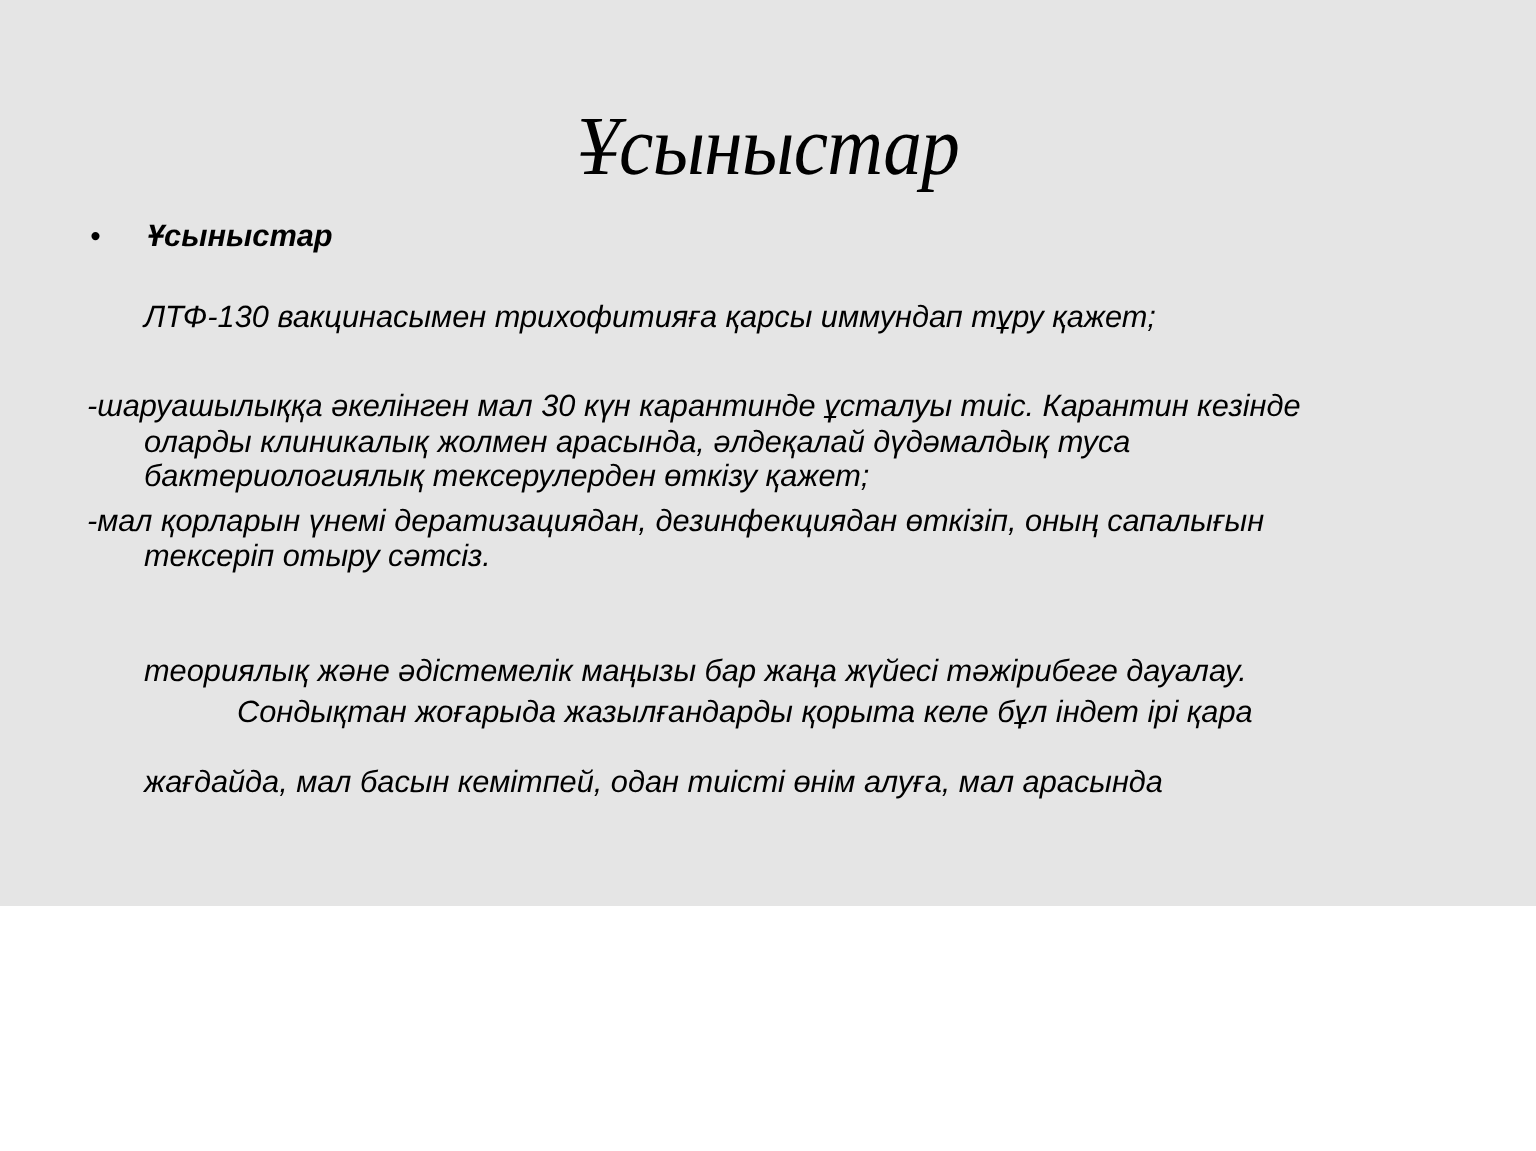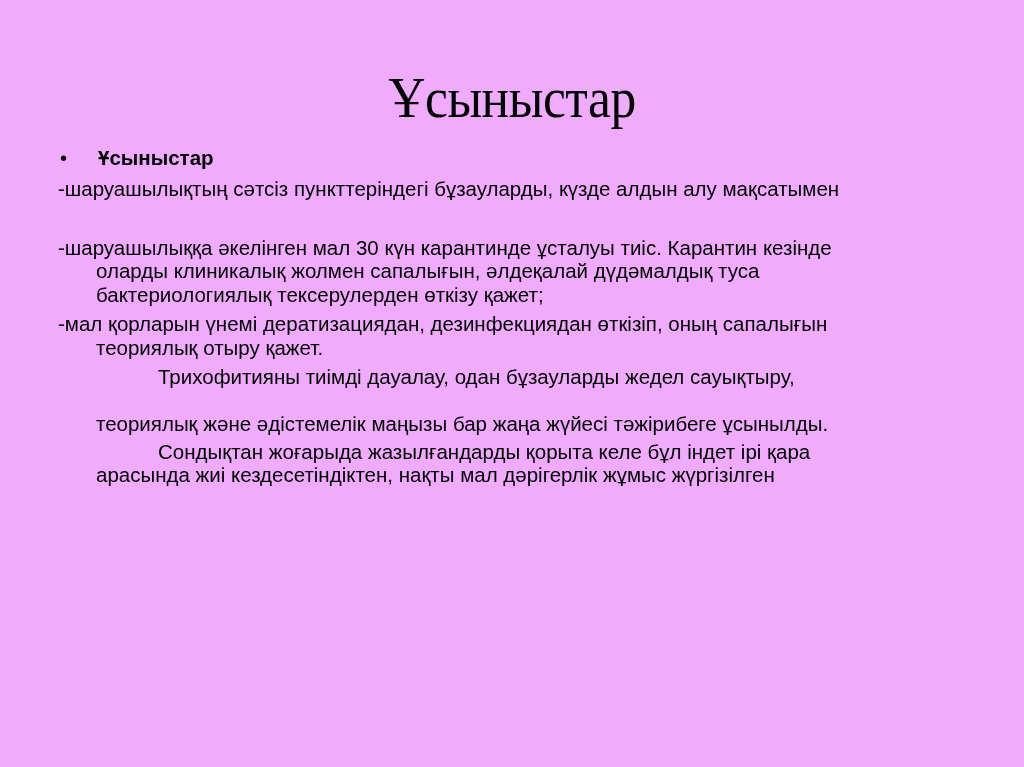--- a/index.html
+++ b/index.html
@@ -10,22 +10,23 @@
     body {
       width: 1024px;
       height: 767px;
       position: relative;
       overflow: hidden;
       color: #000000;
     }
     .slide {
       position: absolute;
       left: 0; top: 0;
-      width: 1024px; height: 767px;
-      background: #f0abfc;
+      width: 1024px; height: 604px;
+      background: #e5e5e5;
+      font-style: italic;
     }
     .title {
       position: absolute;
       left: 0; top: 62px;
       width: 1024px;
       text-align: center;
       font-family: "Liberation Serif", serif;
       font-size: 56px;
       line-height: 72px;
       letter-spacing: -0.5px;
@@ -73,44 +74,45 @@
 <div class="slide">
   <div class="title">Ұсыныстар</div>
 
   <div class="content">
     <div class="bullet-row">
       <span class="bullet-dot">•</span>
       <span class="bullet-text">Ұсыныстар</span>
     </div>
 
     <div class="item">
-      <span>-шаруашылықтың сәтсіз пункттеріндегі бұзауларды, күзде алдын алу мақсатымен</span><br>
+      <br>
+      <span>ЛТФ-130 вакцинасымен трихофитияға қарсы  иммундап тұру қажет;</span>
     </div>
 
     <div class="item">
       <br>
     </div>
 
     <div class="item">
       <span>-шаруашылыққа әкелінген мал 30 күн карантинде ұсталуы тиіс. Карантин кезінде</span><br>
-      <span>оларды клиникалық жолмен сапалығын, әлдеқалай дүдәмалдық туса</span><br>
+      <span>оларды клиникалық жолмен арасында, әлдеқалай дүдәмалдық туса</span><br>
       <span>бактериологиялық тексерулерден өткізу қажет;</span>
     </div>
 
 
     <div class="item">
       <span>-мал қорларын үнемі дератизациядан, дезинфекциядан өткізіп, оның сапалығын</span><br>
-      <span>теориялық отыру қажет.</span>
+      <span>тексеріп отыру сәтсіз.</span>
     </div>
 
     <div class="para">
-      <span class="first-line"></span><span>Трихофитияны тиімді дауалау, одан бұзауларды жедел сауықтыру,</span><br>
+      <span class="first-line"></span><br>
       <br>
-      <span>теориялық және әдістемелік маңызы бар жаңа жүйесі тәжірибеге ұсынылды.</span>
+      <span>теориялық және әдістемелік маңызы бар жаңа жүйесі тәжірибеге дауалау.</span>
     </div>
 
     <div class="para">
       <span class="first-line"></span><span>Сондықтан жоғарыда жазылғандарды қорыта келе бұл індет ірі қара</span><br>
-      <span>арасында жиі кездесетіндіктен, нақты мал дәрігерлік жұмыс жүргізілген</span><br>
       <br>
+      <span>жағдайда, мал басын кемітпей, одан тиісті өнім алуға, мал арасында</span><br>
     </div>
   </div>
 </div>
 
 </body></html>

